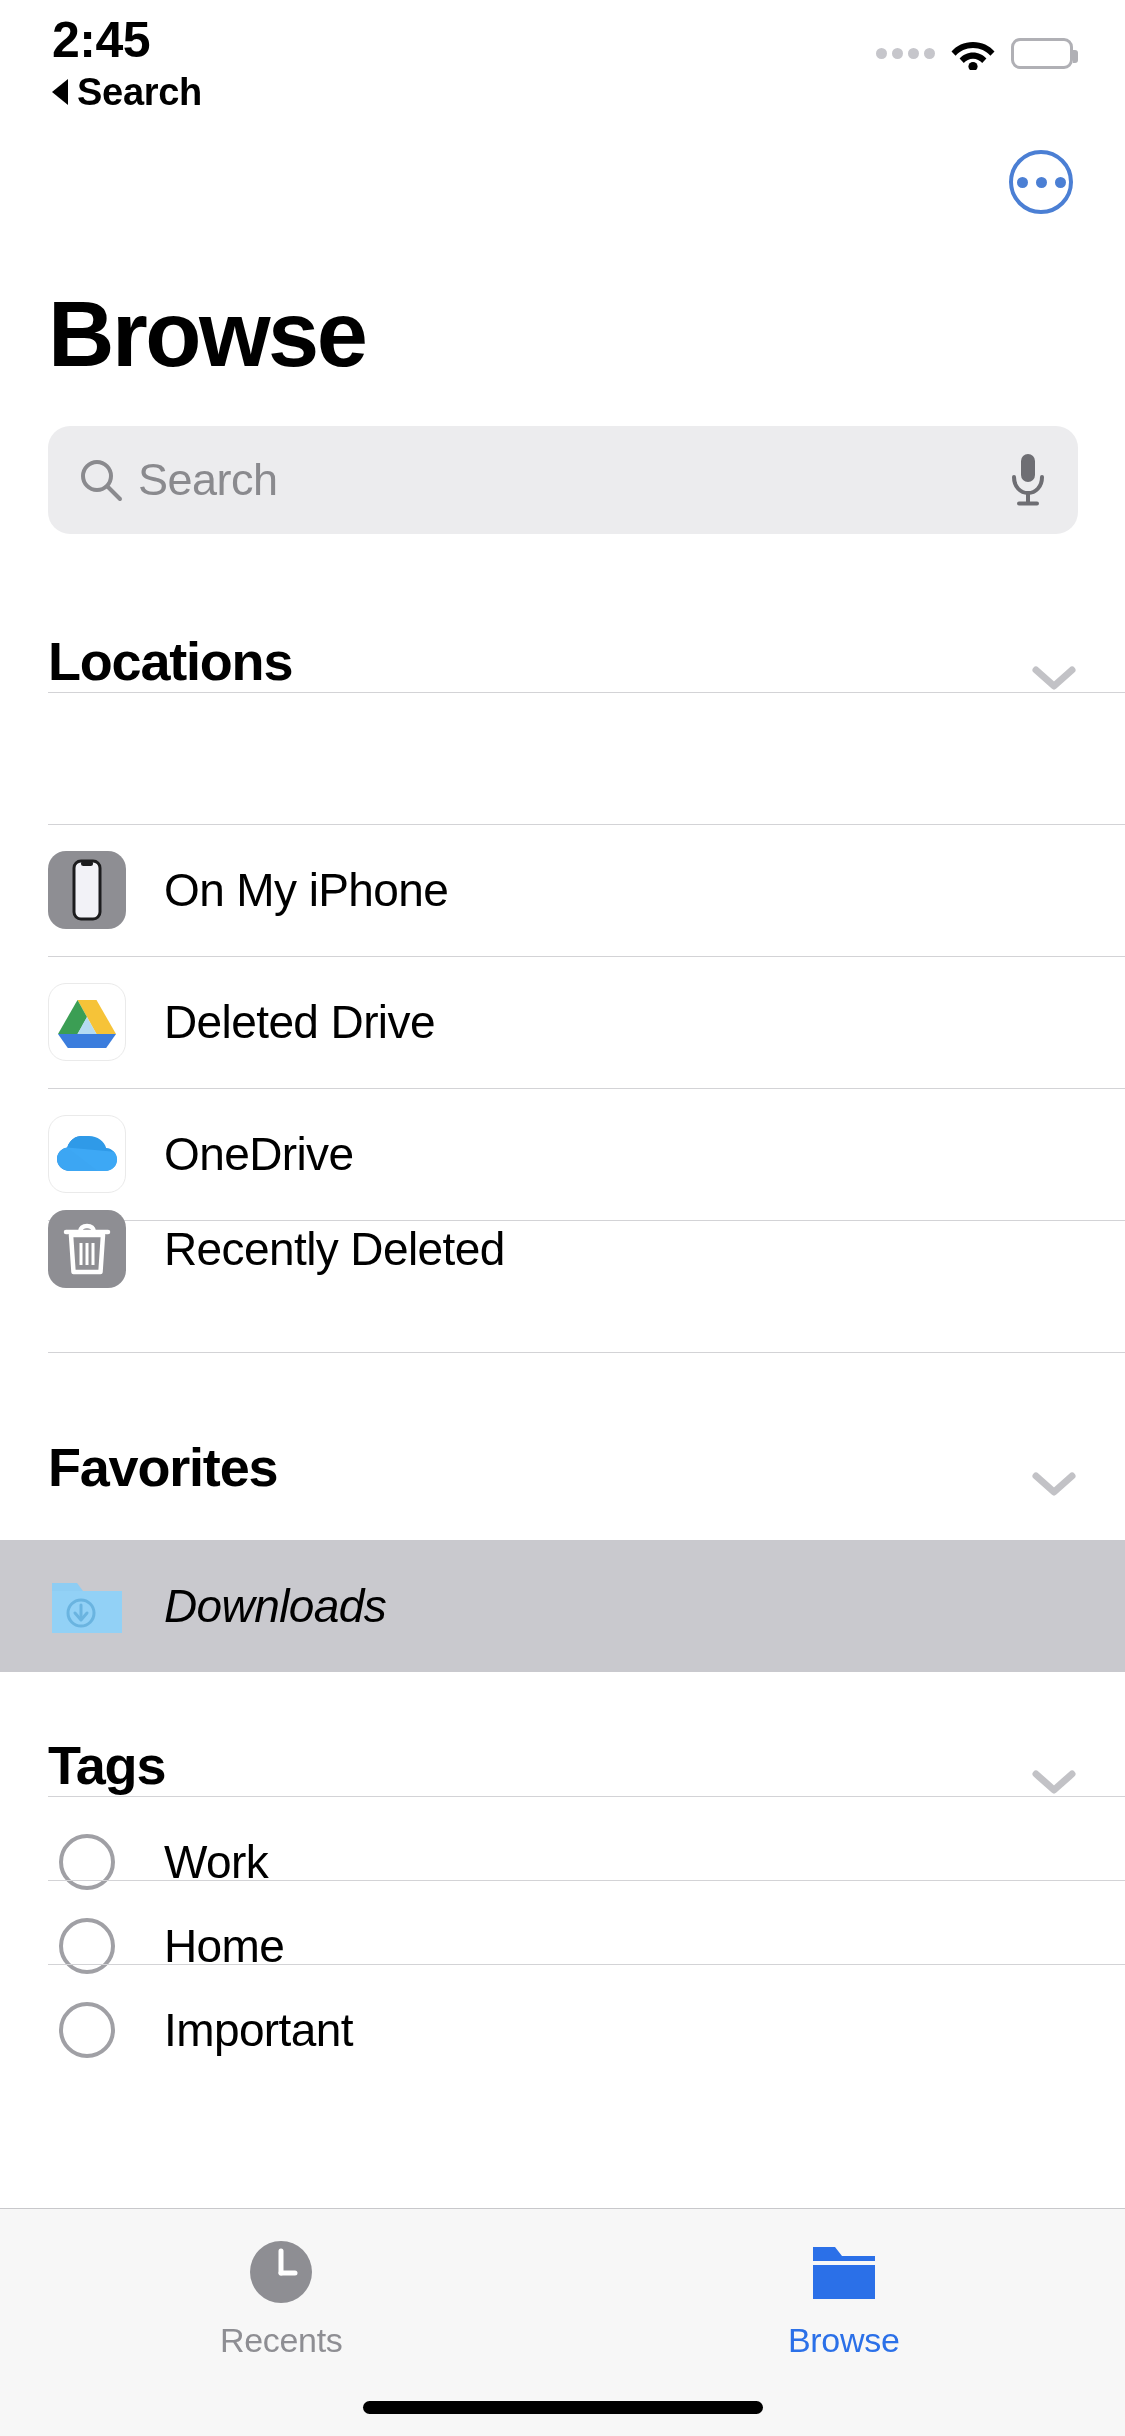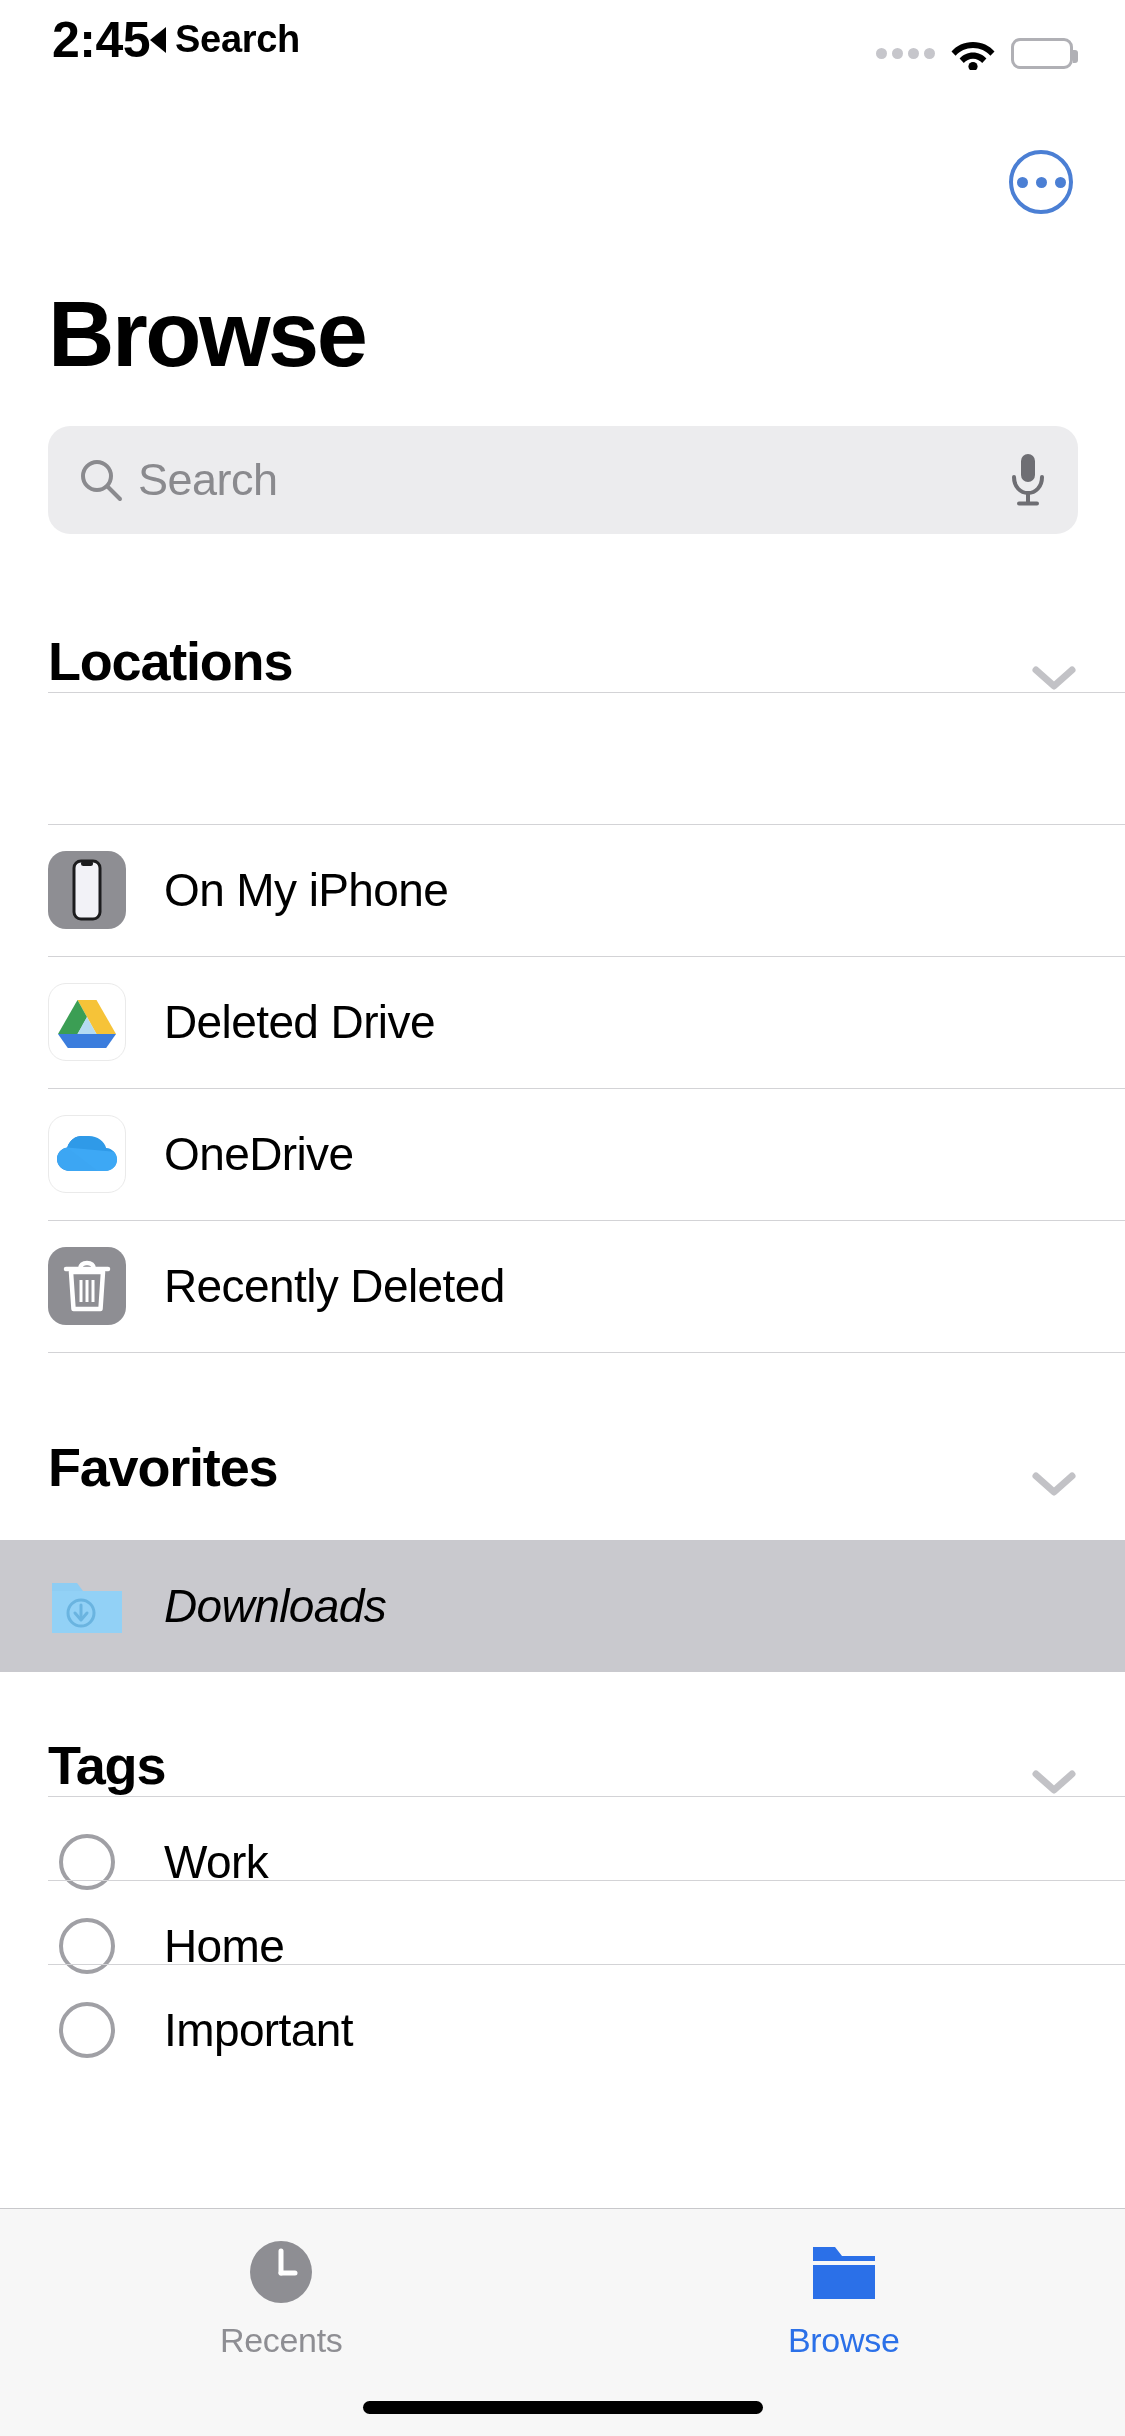--- a/index.html
+++ b/index.html
@@ -11,21 +11,21 @@
     overflow:hidden;
     position:relative;
   }
 
   
   .status-bar {
     position:absolute; top:0; left:0; width:1125px; height:96px;
     display:flex; align-items:flex-start; justify-content:space-between;
     padding:14px 52px 0 52px;
   }
-  .status-left { display:flex; flex-direction:row; align-items:flex-start; }
+  .status-left { display:flex; flex-direction:column; align-items:flex-start; }
   .status-time {
     font-size:50px; font-weight:600; letter-spacing:-0.5px; line-height:1.05;
   }
   .status-back { display:flex; align-items:center; gap:9px; margin-top:4px; }
   .status-back-caret { width:0; height:0;
     border-top:13px solid transparent; border-bottom:13px solid transparent;
     border-right:16px solid #000; }
   .status-back-label { font-size:38px; font-weight:600; letter-spacing:-0.3px; }
 
   .status-right { display:flex; align-items:center; gap:16px; padding-top:22px; }
@@ -235,21 +235,21 @@
           <path d="M14 42 C6.8 42 1 36.6 1 30 C1 24.2 5.5 19.2 11.3 18.5 C13 11.8 19 7 26.2 7 C33.2 7 39 11.5 41 18 C41 18 44 17 47 18 L42 42 Z" fill="#1f7fd6"></path>
           <path d="M26.2 7 C19 7 13 11.8 11.3 18.5 L42 42 L49 42 C56 42 61 36.8 61 30.5 C61 24.4 56.2 19.4 50.2 19 C48.3 12 41.4 7 33 7 Z" fill="#2f9ae8"></path>
           <path d="M11.3 18.5 C5.5 19.2 1 24.2 1 30 C1 36.6 6.8 42 14 42 L49 42 C56 42 61 36.8 61 30.5 C61 27.5 59.8 24.8 57.8 22.8 Z" fill="#3fa9f5" opacity="0.92"></path>
         </svg>
       </span>
     </span>
     <span class="row-label">OneDrive</span>
   </div>
   <div class="row-sep" style="top:1220px"></div>
 
-  <div class="row" style="top:1220px">
+  <div class="row" style="top:1183px">
     <span class="row-icon">
       <span class="tile tile-gray">
         <svg width="50" height="58" viewBox="0 0 50 58">
           <path d="M4 12 H46" stroke="#fff" stroke-width="4.5" stroke-linecap="round"></path>
           <path d="M18 12 C18 8 21 6 25 6 C29 6 32 8 32 12" fill="none" stroke="#fff" stroke-width="4.5" stroke-linecap="round"></path>
           <path d="M9 15 H41 L38.5 52 H11.5 Z" fill="none" stroke="#fff" stroke-width="4.5" stroke-linejoin="round"></path>
           <line x1="19" y1="23" x2="19" y2="45" stroke="#fff" stroke-width="3"></line>
           <line x1="25" y1="23" x2="25" y2="45" stroke="#fff" stroke-width="3"></line>
           <line x1="31" y1="23" x2="31" y2="45" stroke="#fff" stroke-width="3"></line>
         </svg>

